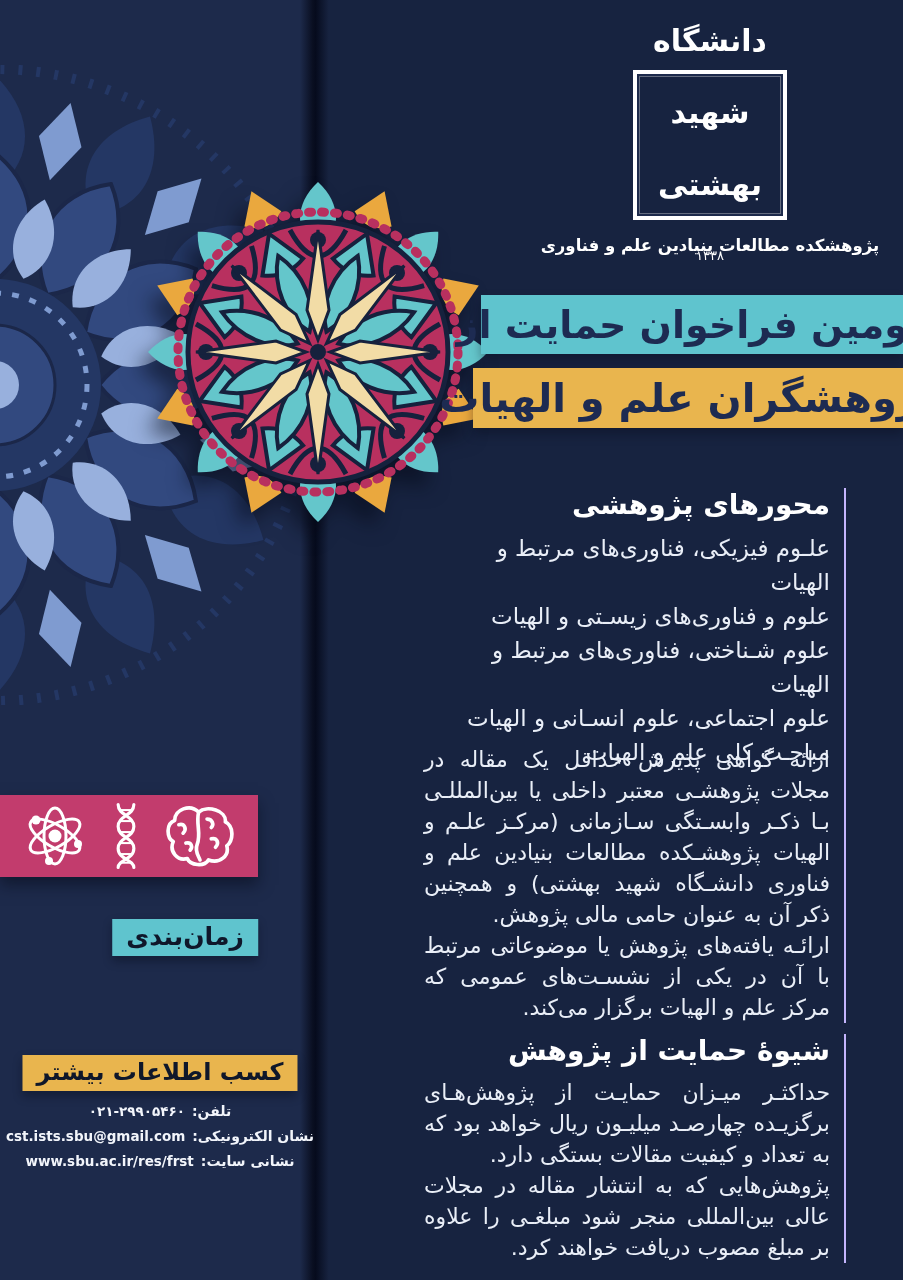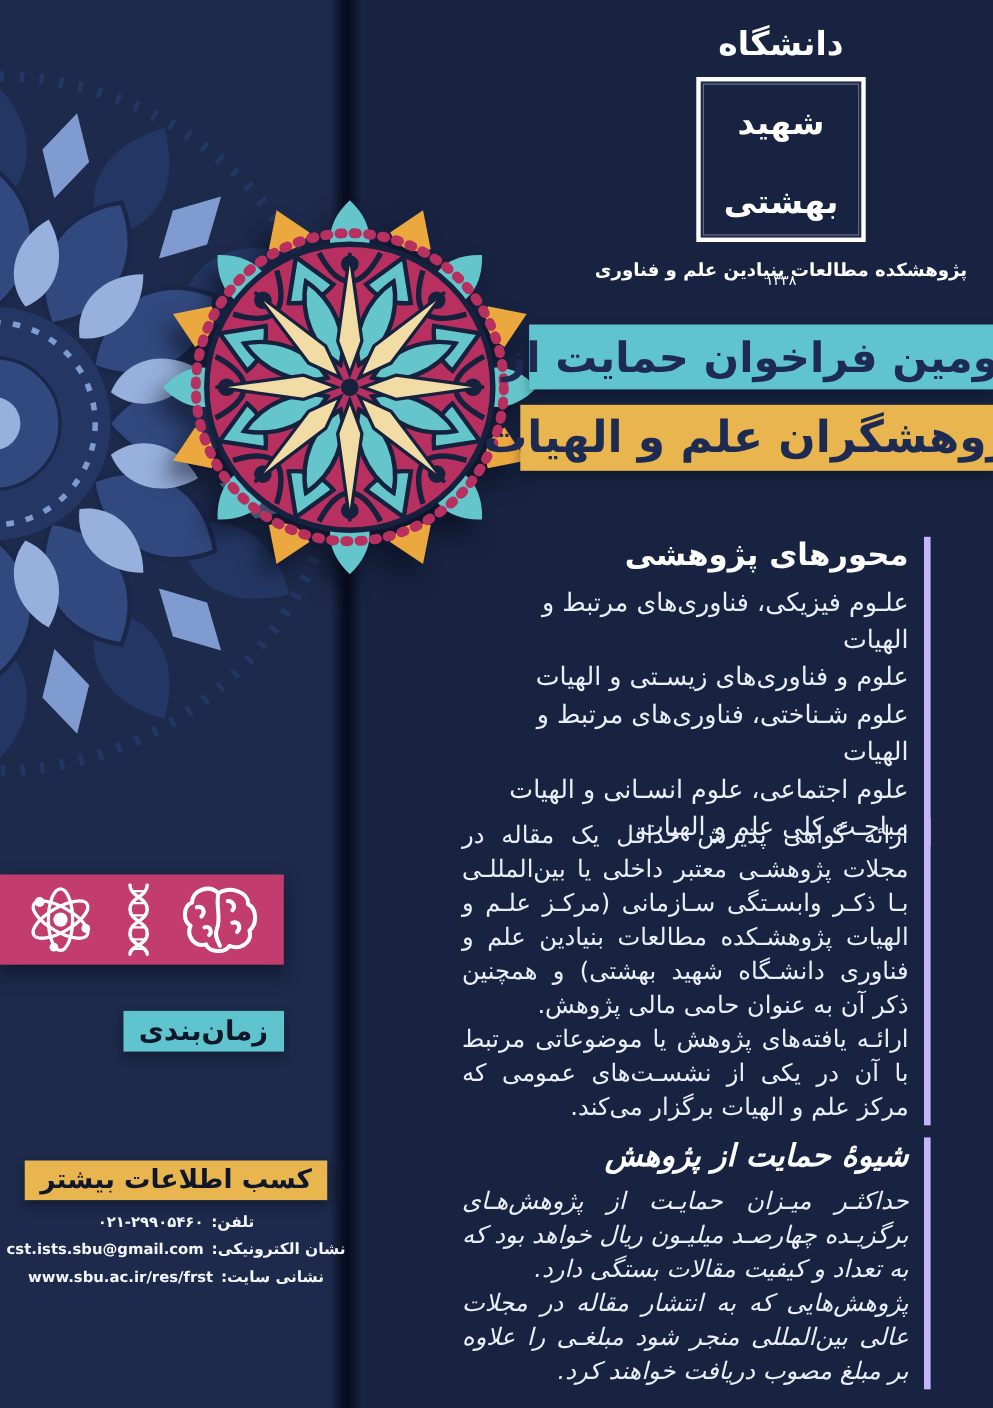--- a/index.html
+++ b/index.html
@@ -24,27 +24,27 @@
   .logo-box .w{font-weight:bold; font-size:30px; line-height:27px; letter-spacing:1px;}
   .logo-box .yr{font-size:13px; margin-top:5px; letter-spacing:2px;}
   .org .institute{margin-top:16px; font-weight:bold; font-size:16.5px;}
   .org .center{margin-top:13px; font-weight:bold; font-size:15px;}
   
   .banner{position:absolute; right:0; z-index:4; display:flex; align-items:center; justify-content:center;
     font-weight:bold; color:#1d2b52; white-space:nowrap; box-shadow:0 6px 10px rgba(5,9,22,.35);}
   .banner.teal{left:481px; top:295px; height:59px; background:#5fc4ce; font-size:38px;}
   .banner.yellow{left:473px; top:368px; height:60px; background:#e9b54e; font-size:40px;}
   
-  .section{position:absolute; right:57px; z-index:4; border-right:6px solid #c4b5fd;
+  .section{position:absolute; right:57px; z-index:4; border-right:2px solid #c4b5fd;
     padding-right:14px; text-align:right; color:#eef2f8;}
   .section h2{margin:0 0 10px 0; font-size:28px; font-weight:bold; color:#fff;}
   #sec-axes{top:488px; width:400px;}
   #sec-axes .item{font-size:23px; line-height:34px; color:#e9eef7;}
   #sec-commit{top:744px; width:406px;}
-  #sec-support{top:1034px; width:406px;font-style:italic;}
+  #sec-support{top:1034px; width:406px;}
   .body-p{margin:0; font-size:22px; line-height:31px; color:#e9eef7;
     text-align:justify; text-align-last:right;}
   
   .science-box{position:absolute; left:0; top:795px; width:258px; height:82px;
     background:#c23c6d; z-index:3; display:flex; align-items:center; justify-content:space-around;
     padding:0 14px; box-sizing:border-box; box-shadow:0 8px 14px rgba(5,9,22,.5);}
   
   .chip{position:absolute; z-index:4; font-weight:bold; color:#0f172a; white-space:nowrap;
     padding:3px 14px 5px; box-shadow:0 5px 9px rgba(5,9,22,.4);}
   .chip.schedule{left:50%; top:0; transform:translateX(-50%); background:#5fc4ce; font-size:25px;}

